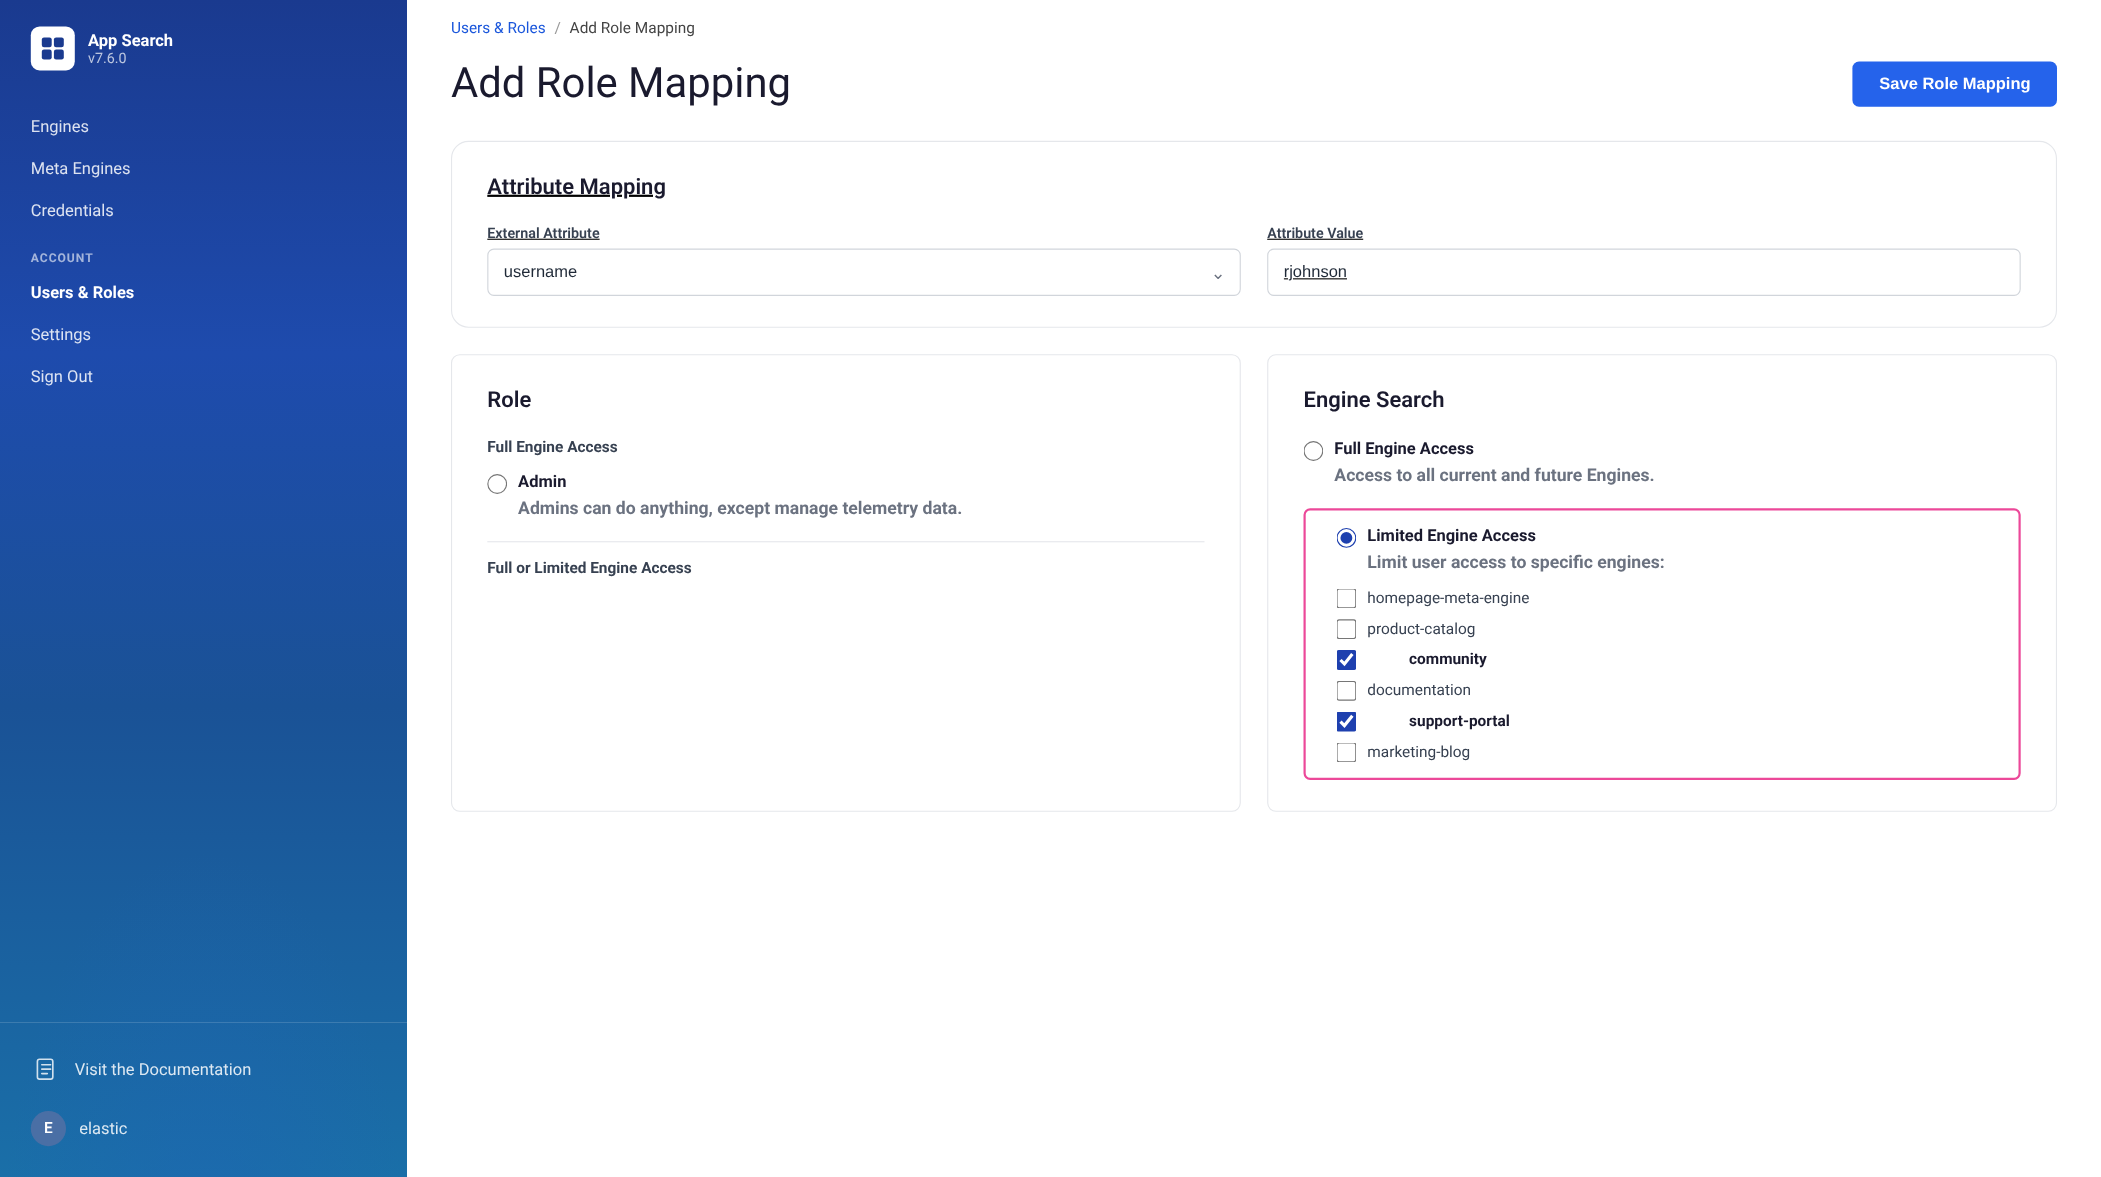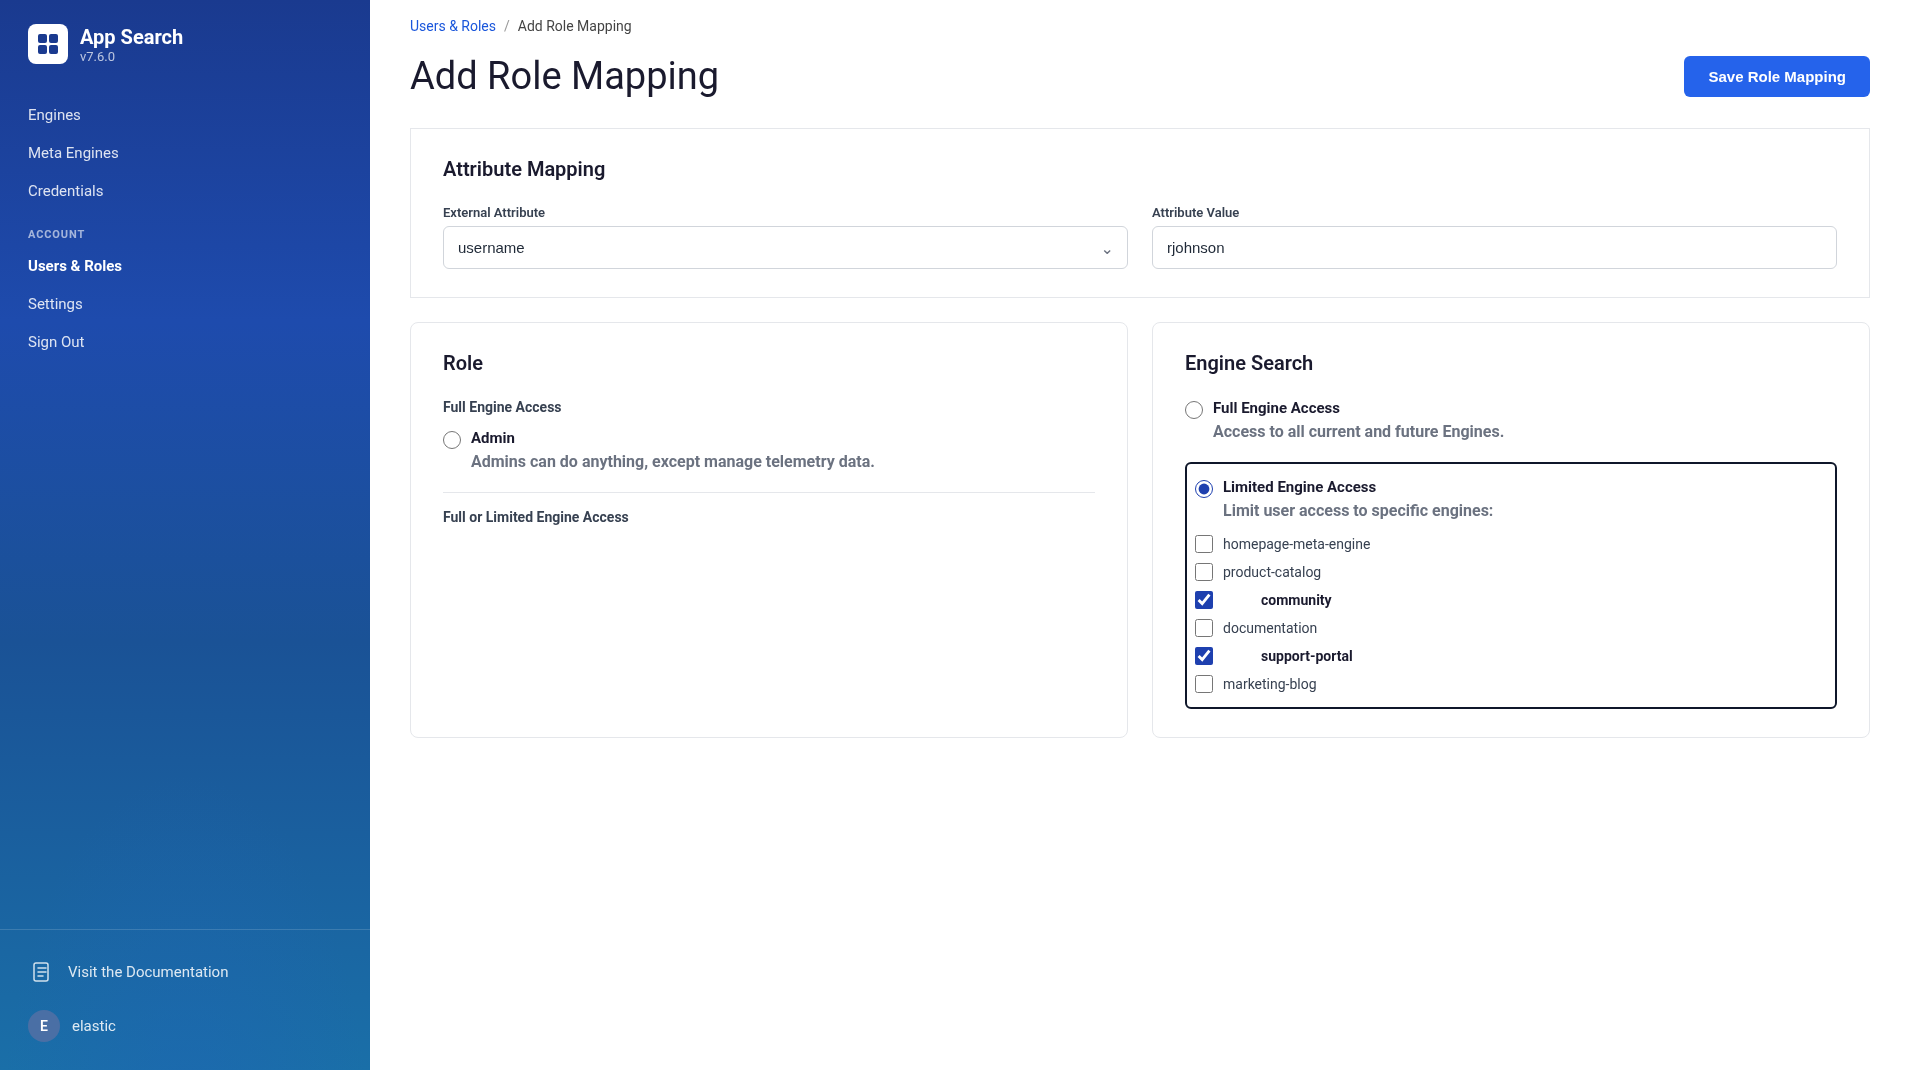--- a/index.html
+++ b/index.html
@@ -30,21 +30,21 @@
       gap: 12px;
       padding: 24px 28px;
     }
     .sidebar-logo {
       width: 40px; height: 40px;
       background: white;
       border-radius: 8px;
       display: flex; align-items: center; justify-content: center;
       font-size: 20px;
     }
-    .sidebar-title { color: white; font-size: 20px; font-weight: 700; line-height: 1.2; }
+    .sidebar-title { color: white; font-size: 15px; font-weight: 700; line-height: 1.2; }
     .sidebar-version { color: rgba(255,255,255,0.7); font-size: 13px; }
 
     .sidebar-nav { padding: 8px 0; flex: 1; }
     .sidebar-nav-item {
       display: block;
       padding: 10px 28px;
       color: rgba(255,255,255,0.85);
       font-size: 15px;
       cursor: pointer;
       text-decoration: none;
@@ -131,24 +131,25 @@
       border: none;
       border-radius: 6px;
       padding: 12px 24px;
       font-size: 15px;
       font-weight: 600;
       cursor: pointer;
     }
 
     .section-card {
       border: 1px solid #e5e7eb;
-      border-radius: 0;
+      border-radius: 16px;
       margin: 0 40px 24px;
       padding: 28px 32px;
       background: white;
+      text-decoration: underline;
     }
     .section-title {
       font-size: 20px;
       font-weight: 600;
       color: #1a1a2e;
       margin-bottom: 24px;
     }
 
     .attribute-row {
       display: flex;
@@ -215,23 +216,23 @@
     }
 
     .role-section-title { font-size: 14px; font-weight: 700; color: #374151; margin-bottom: 14px; }
     .radio-option { display: flex; align-items: flex-start; gap: 10px; margin-bottom: 18px; cursor: pointer; }
     .radio-input { width: 18px; height: 18px; margin-top: 2px; cursor: pointer; accent-color: #1e40af; flex-shrink: 0; }
     .radio-label-title { font-size: 15px; font-weight: 700; color: #1a1a2e; }
     .radio-label-desc { font-size: 16px; color: #6b7280; margin-top: 3px; line-height: 1.5; font-weight: bold; }
 
     
     .engine-limited-box {
-      border: 2px solid #0f172a;
+      border: 2px solid #ec4899;
       border-radius: 6px;
-      padding: 14px 8px;
+      padding: 14px 28px;
       margin-top: 8px;
     }
     .engine-radio-selected { accent-color: #1e40af; }
 
     .checkbox-list { margin-top: 12px; display: flex; flex-direction: column; gap: 10px; }
     .checkbox-item { display: flex; align-items: center; gap: 10px; font-size: 14px; color: #374151; cursor: pointer; }
     .checkbox-item.checked { font-weight: 700; color: #1a1a2e; gap: 48px; }
     .checkbox-input { width: 18px; height: 18px; accent-color: #1e40af; cursor: pointer; flex-shrink: 0; }
 
     .divider-line { border: none; border-top: 1px solid #e5e7eb; margin: 16px 0; }

